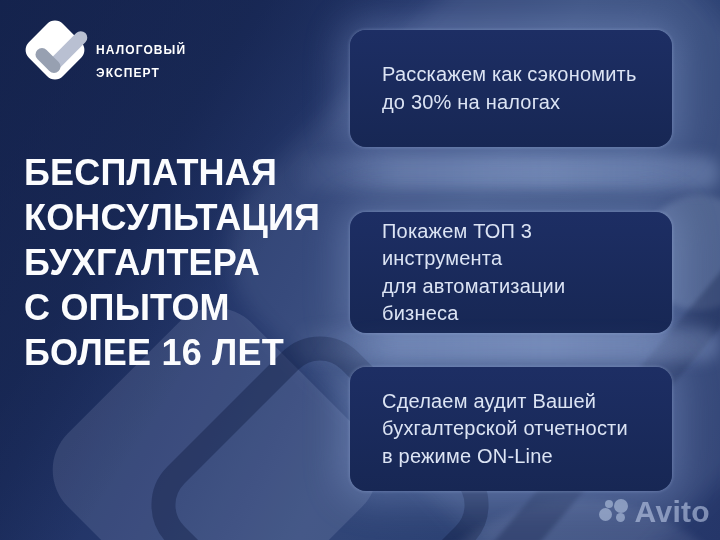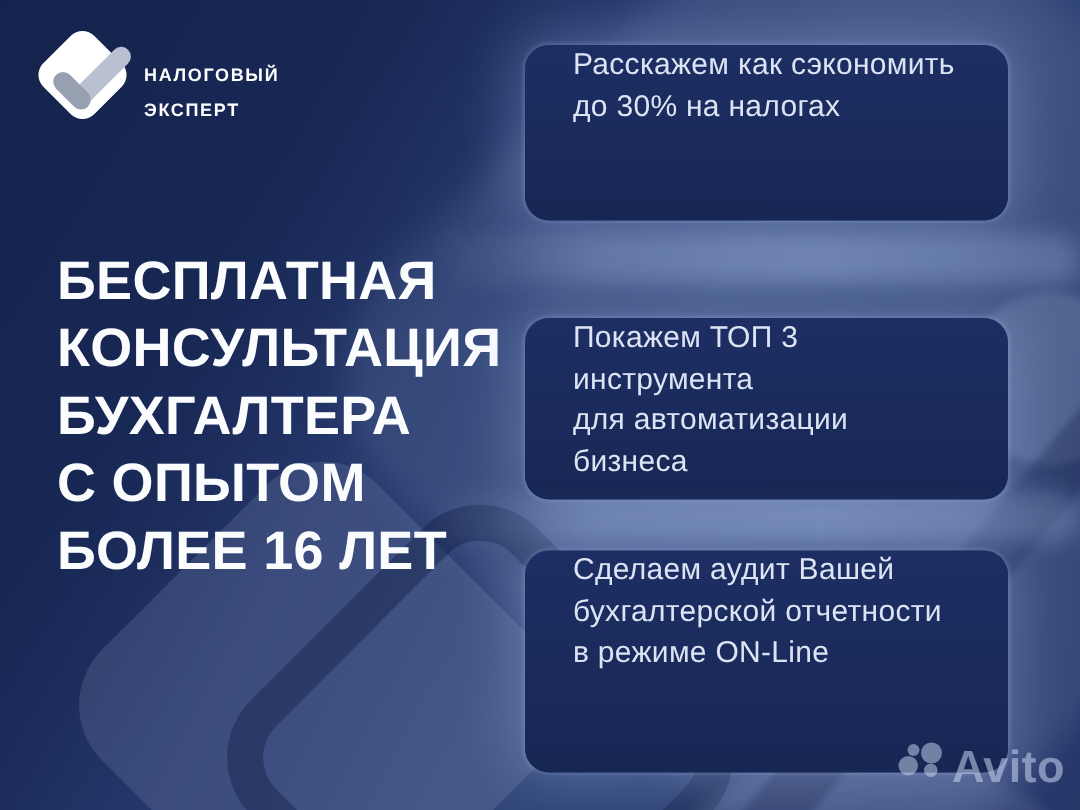--- a/index.html
+++ b/index.html
@@ -60,39 +60,39 @@
     position:absolute; left:33px; top:54px; width:30px; height:13px;
     border-radius:7px; background:#97a0b1; transform:rotate(45deg);
   }
   .logo-text {
     position:absolute; left:96px; top:39px; color:#ffffff;
     font-size:12px; font-weight:600; letter-spacing:1.1px; line-height:23px;
   }
 
   
   .headline {
-    position:absolute; left:24px; top:150px; margin:14px;
+    position:absolute; left:24px; top:150px; margin:0;
     color:#fbfcfe; font-size:36px; font-weight:800; line-height:45px; letter-spacing:0.2px;
   }
 
   
   .card {
     position:absolute; left:350px; width:322px; border-radius:16px;
     background:linear-gradient(180deg, #1d2e64 0%, #172754 100%);
     box-shadow:0 0 38px 8px rgba(165,190,238,0.30), 0 0 3px 1px rgba(190,210,250,0.22);
-    display:flex; 
+    display:flex; align-items:center;
     padding:0 26px 0 32px; box-sizing:border-box;
     color:#dce4f4; font-size:20px; line-height:27.5px; letter-spacing:0.2px;
   }
   .card-1 { top:30px;  height:117px; }
   .card-2 { top:212px; height:121px; }
-  .card-3 { top:367px; height:148px; }
+  .card-3 { top:367px; height:124px; }
 
   
-  .watermark { position:absolute; right:10px; bottom:11px; display:flex; gap:5px; }
+  .watermark { position:absolute; right:10px; bottom:11px; display:flex; align-items:center; gap:5px; }
   .avito-icon { position:relative; width:31px; height:26px; }
   .avito-icon i { position:absolute; border-radius:50%; background:rgba(198,212,238,0.52); }
   .dot-tl { left:6px;  top:1px;  width:8px;  height:8px; }
   .dot-bl { left:0;    top:9px;  width:13px; height:13px; }
   .dot-tr { left:15px; top:0;    width:14px; height:14px; }
   .dot-br { left:17px; top:14px; width:9px;  height:9px; }
   .avito-label { color:rgba(200,214,240,0.55); font-size:30px; font-weight:bold; letter-spacing:0.3px; }
 </style>
 </head>
 <body>

